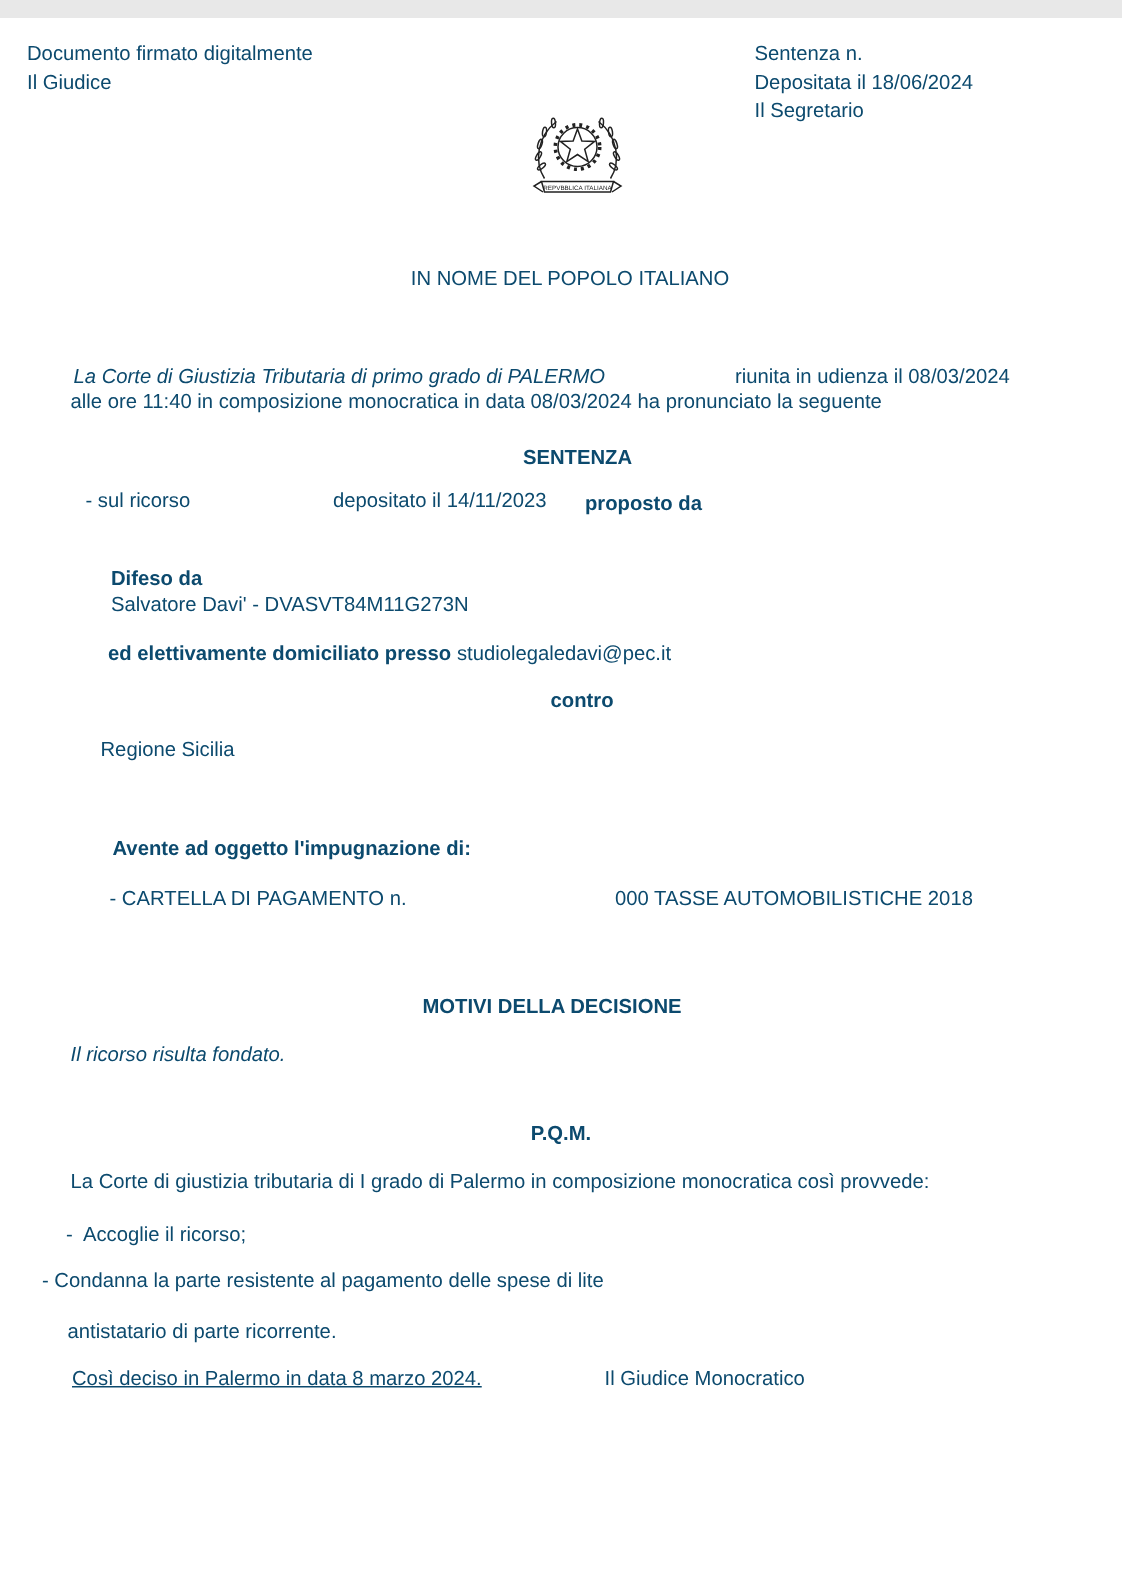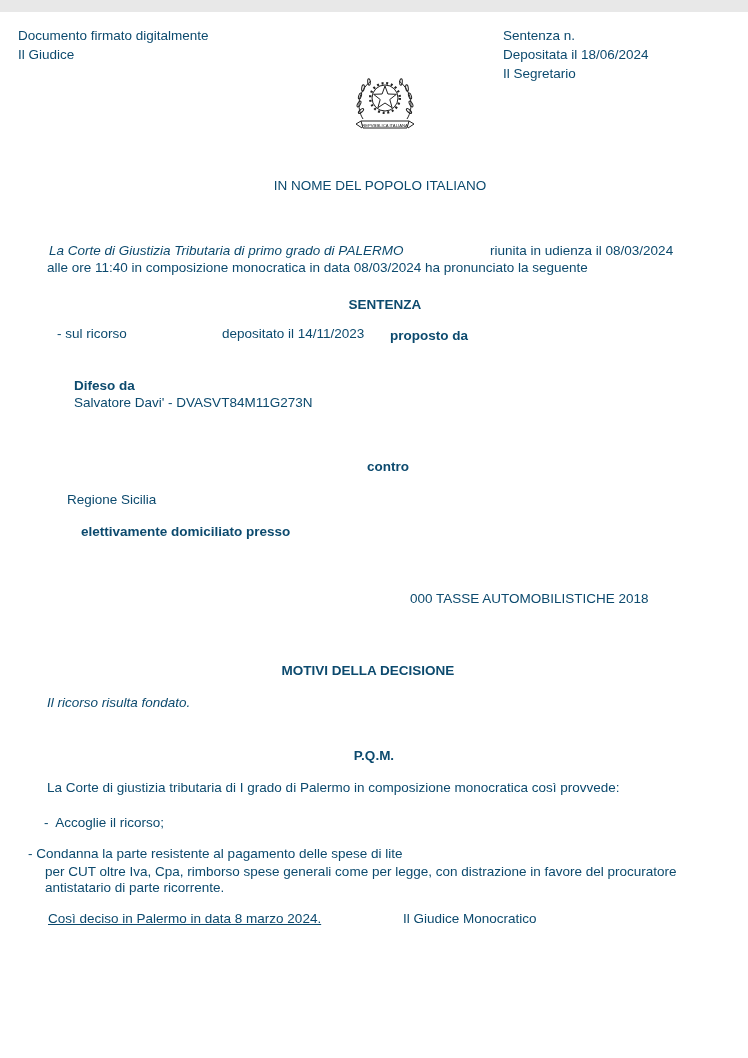--- a/index.html
+++ b/index.html
@@ -66,34 +66,35 @@
 
   <div class="t center b" style="top:284px; transform:translateX(11px);">SENTENZA</div>
 
   <div class="t" style="top:313px; left:57px;">- sul ricorso</div>
   <div class="t" style="top:313px; left:222px;">depositato il 14/11/2023</div>
   <div class="t b" style="top:315px; left:390px;">proposto da</div>
 
   <div class="t b" style="top:365px; left:74px;">Difeso da</div>
   <div class="t" style="top:382px; left:74px;">Salvatore Davi' - DVASVT84M11G273N</div>
 
+  <div class="t" style="top:415px; left:72px;"><span class="b">ed elettivamente domiciliato presso</span> <span>studiolegaledavi@pec.it</span></div>
 
   <div class="t center b" style="top:446px; transform:translateX(14px);">contro</div>
 
   <div class="t" style="top:479px; left:67px;">Regione Sicilia</div>
-  <div class="t b" style="top:511px; left:81px;">elettivamente domiciliato presso</div>
 
+  <div class="t b" style="top:545px; left:75px;">Avente ad oggetto l'impugnazione di:</div>
+  <div class="t" style="top:578px; left:73px;">- CARTELLA DI PAGAMENTO n.</div>
   <div class="t" style="top:578px; left:410px;">000 TASSE AUTOMOBILISTICHE 2018</div>
 
   <div class="t center b" style="top:650px; transform:translateX(-6px);">MOTIVI DELLA DECISIONE</div>
   <div class="t" style="top:682px; left:47px;font-style:italic;">Il ricorso risulta fondato.</div>
 
   <div class="t" style="top:767px; left:47px;">La Corte di giustizia tributaria di I grado di Palermo in composizione monocratica così provvede:</div>
   <div class="t center b" style="top:735px;">P.Q.M.</div>
   <div class="t" style="top:802px; left:44px;">-  Accoglie il ricorso;</div>
   <div class="t" style="top:833px; left:28px;">- Condanna la parte resistente al pagamento delle spese di lite</div>
-  <div class="t" style="top:851px; left:45px;">per CUT oltre Iva, Cpa, rimborso spese generali come per legge, con distrazione in favore del procuratore</div>
   <div class="t" style="top:867px; left:45px;">antistatario di parte ricorrente.</div>
 
   <div class="t" style="top:898px; left:48px;text-decoration:underline;">Così deciso in Palermo in data 8 marzo 2024.</div>
   <div class="t" style="top:898px; left:403px;">Il Giudice Monocratico</div>
 
 </div>
 
 </body></html>

